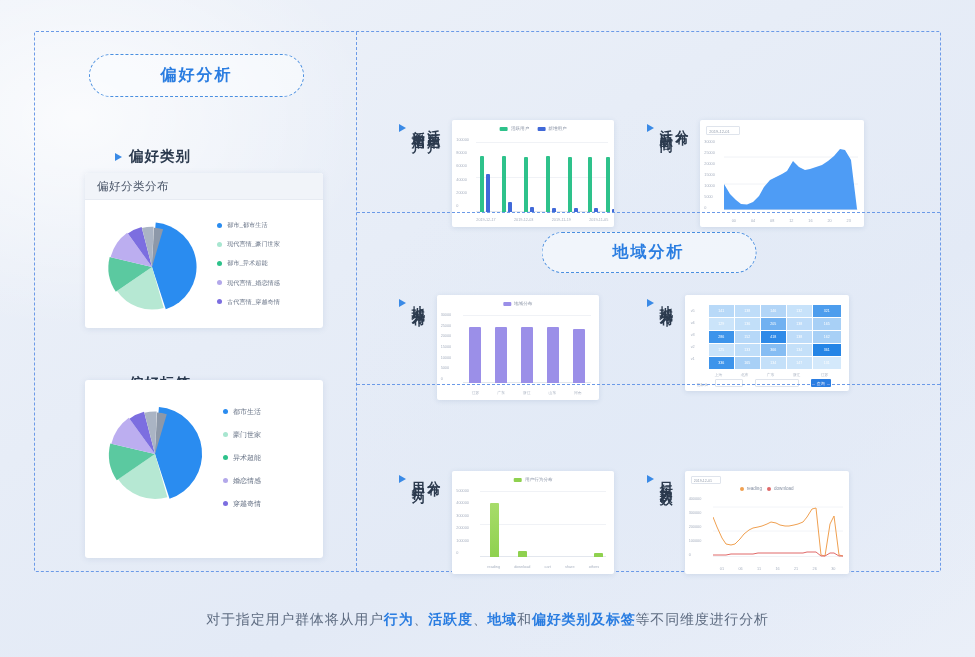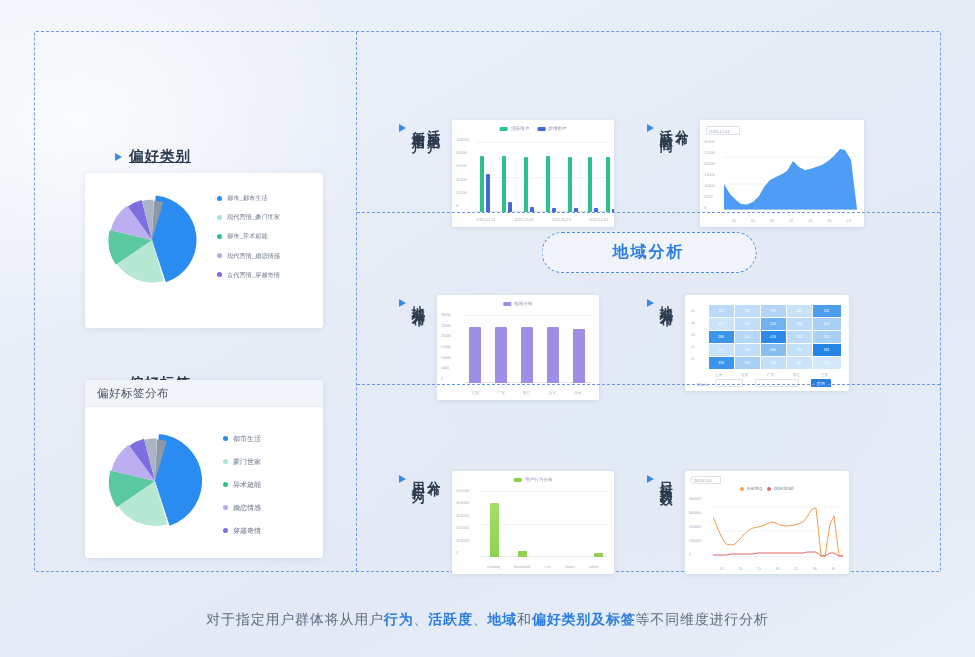--- a/index.html
+++ b/index.html
@@ -172,27 +172,29 @@
     border-radius: 1px;
   }
 </style>
 </head>
 <body>
 
 <div class="page">
 
   <div class="left-col">
 
-
-    <div class="sec-head" style="left:80px; top:115px;text-decoration:underline;">
+    <div class="pill pill-left">偏好分析</div>
+
+    <div class="sec-head" style="left:80px; top:115px;">
       <span class="tri"></span>
       <span>偏好类别</span>
     </div>
 
     <div class="card" style="left:50px; top:113px; width:238px; height:155px; margin-top:28px;">
+      <div class="card-head">偏好分类分布</div>
       <div class="card-body" style="height:128px;">
         <svg class="pie-wrap" style="left:14px; top:14px;" width="106" height="106" viewBox="0 0 100 100">
           <g transform="translate(50,50)">
             <path d="M0,0 L3.5,-41.9 A42,42 0 0 1 13.0,39.9 Z" fill="#2a8cf0"></path>
             <path d="M0,0 L11.1,38.6 A40,40 0 0 1 -33.0,22.6 Z" fill="#b6e8d3"></path>
             <path d="M0,0 L-34.1,23.4 A41,41 0 0 1 -39.9,-9.4 Z" fill="#5bc9a0"></path>
             <path d="M0,0 L-39.0,-9.2 A40,40 0 0 1 -23.4,-32.4 Z" fill="#bcaef0"></path>
             <path d="M0,0 L-22.8,-31.5 A39,39 0 0 1 -9.8,-37.7 Z" fill="#7c6ee0"></path>
             <path d="M0,0 L-9.5,-36.8 A38,38 0 0 1 1.5,-38.0 Z" fill="#aab4c4"></path>
             <path d="M0,0 L1.8,-37.0 A37,37 0 0 1 10.5,-35.5 Z" fill="#8d98a9"></path>
@@ -222,21 +224,20 @@
         </div>
       </div>
     </div>
 
     <div class="sec-head" style="left:80px; top:342px;">
       <span class="tri"></span>
       <span>偏好标签</span>
     </div>
 
     <div class="card" style="left:50px; top:348px; width:238px; height:178px;">
-      <div class="card-head">偏好标签分布</div>
       <div class="card-body" style="height:151px;">
         <svg class="pie-wrap" style="left:14px; top:18px;" width="112" height="112" viewBox="0 0 100 100">
           <g transform="translate(50,50)">
             <path d="M0,0 L3.5,-41.9 A42,42 0 0 1 13.0,39.9 Z" fill="#2a8cf0"></path>
             <path d="M0,0 L11.1,38.6 A40,40 0 0 1 -33.0,22.6 Z" fill="#b6e8d3"></path>
             <path d="M0,0 L-34.1,23.4 A41,41 0 0 1 -39.9,-9.4 Z" fill="#5bc9a0"></path>
             <path d="M0,0 L-39.0,-9.2 A40,40 0 0 1 -23.4,-32.4 Z" fill="#bcaef0"></path>
             <path d="M0,0 L-22.8,-31.5 A39,39 0 0 1 -9.8,-37.7 Z" fill="#7c6ee0"></path>
             <path d="M0,0 L-9.5,-36.8 A38,38 0 0 1 1.5,-38.0 Z" fill="#aab4c4"></path>
             <path d="M0,0 L1.8,-37.0 A37,37 0 0 1 10.5,-35.5 Z" fill="#8d98a9"></path>

